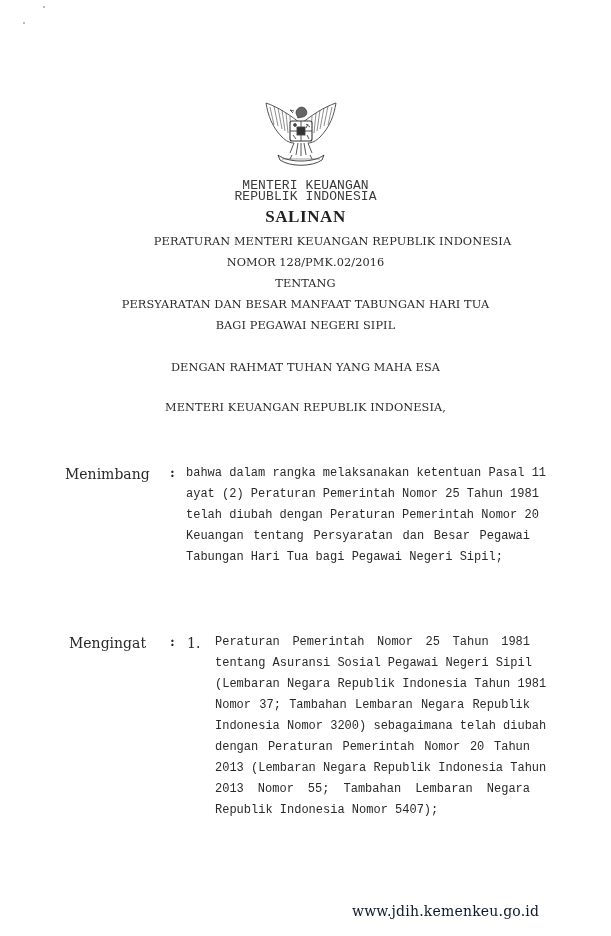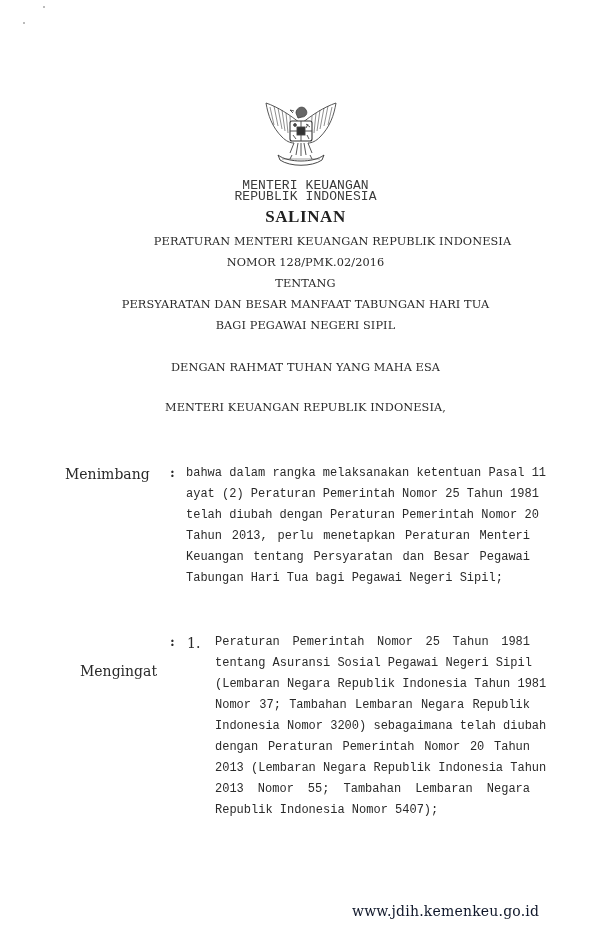--- a/index.html
+++ b/index.html
@@ -67,26 +67,25 @@
 
 <div class="abs center title" style="top:357px;">DENGAN RAHMAT TUHAN YANG MAHA ESA</div>
 <div class="abs center title" style="top:397px;">MENTERI KEUANGAN REPUBLIK INDONESIA,</div>
 
 <div class="abs label" style="left:65px;top:466px;">Menimbang</div>
 <div class="abs colon" style="left:170px;top:465px;">:</div>
 <div class="abs para" style="left:186px;top:463px;width:344px;">
   <span class="line">bahwa dalam rangka melaksanakan ketentuan Pasal 11</span>
   <span class="line">ayat (2) Peraturan Pemerintah Nomor 25 Tahun 1981</span>
   <span class="line">telah diubah dengan Peraturan Pemerintah Nomor 20</span>
-  <span class="line">Tahun 2013, perlu menetapkan Peraturan Menteri</span>
   <span class="line">Keuangan tentang Persyaratan dan Besar Pegawai</span>
   <span class="line last">Tabungan Hari Tua bagi Pegawai Negeri Sipil;</span>
 </div>
 
-<div class="abs label" style="left:80px;top:635px;margin-top:28px;">Mengingat</div>
+<div class="abs label" style="left:69px;top:635px;">Mengingat</div>
 <div class="abs colon" style="left:170px;top:634px;">:</div>
 <div class="abs label" style="left:187px;top:635px;">1.</div>
 <div class="abs para" style="left:215px;top:632px;width:315px;">
   <span class="line">Peraturan Pemerintah Nomor 25 Tahun 1981</span>
   <span class="line">tentang Asuransi Sosial Pegawai Negeri Sipil</span>
   <span class="line">(Lembaran Negara Republik Indonesia Tahun 1981</span>
   <span class="line">Nomor 37; Tambahan Lembaran Negara Republik</span>
   <span class="line">Indonesia Nomor 3200) sebagaimana telah diubah</span>
   <span class="line">dengan Peraturan Pemerintah Nomor 20 Tahun</span>
   <span class="line">2013 (Lembaran Negara Republik Indonesia Tahun</span>

